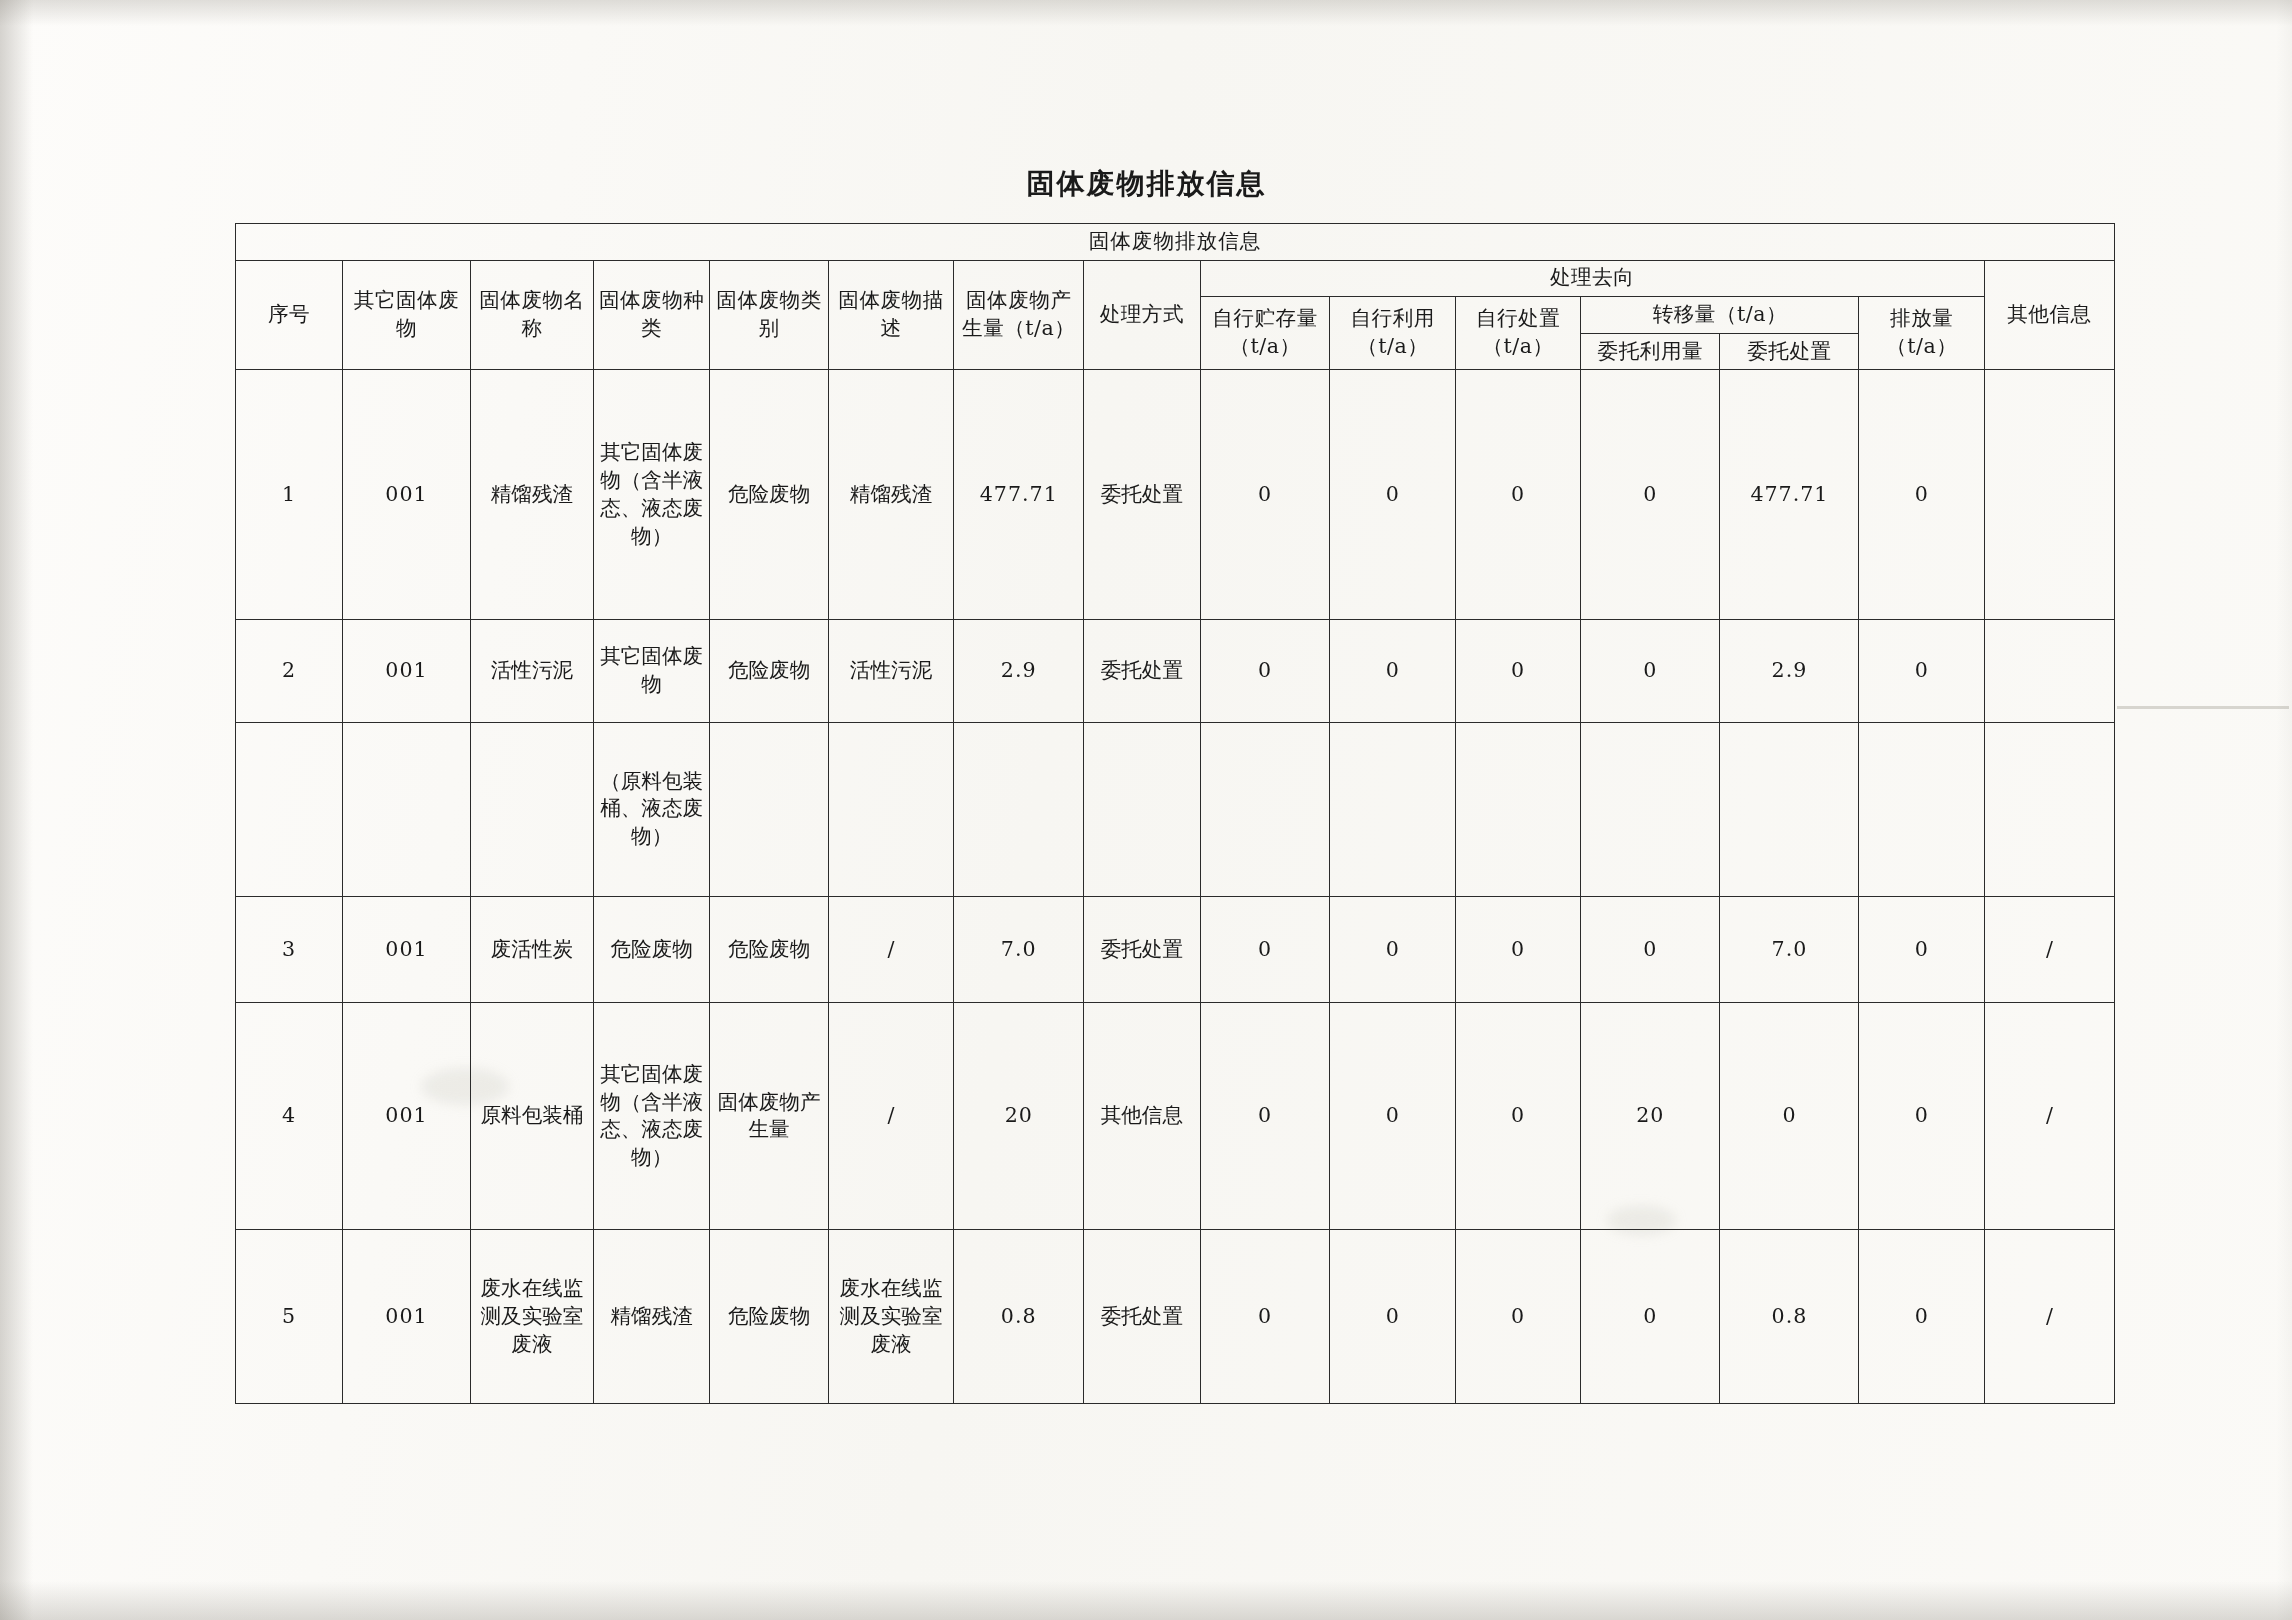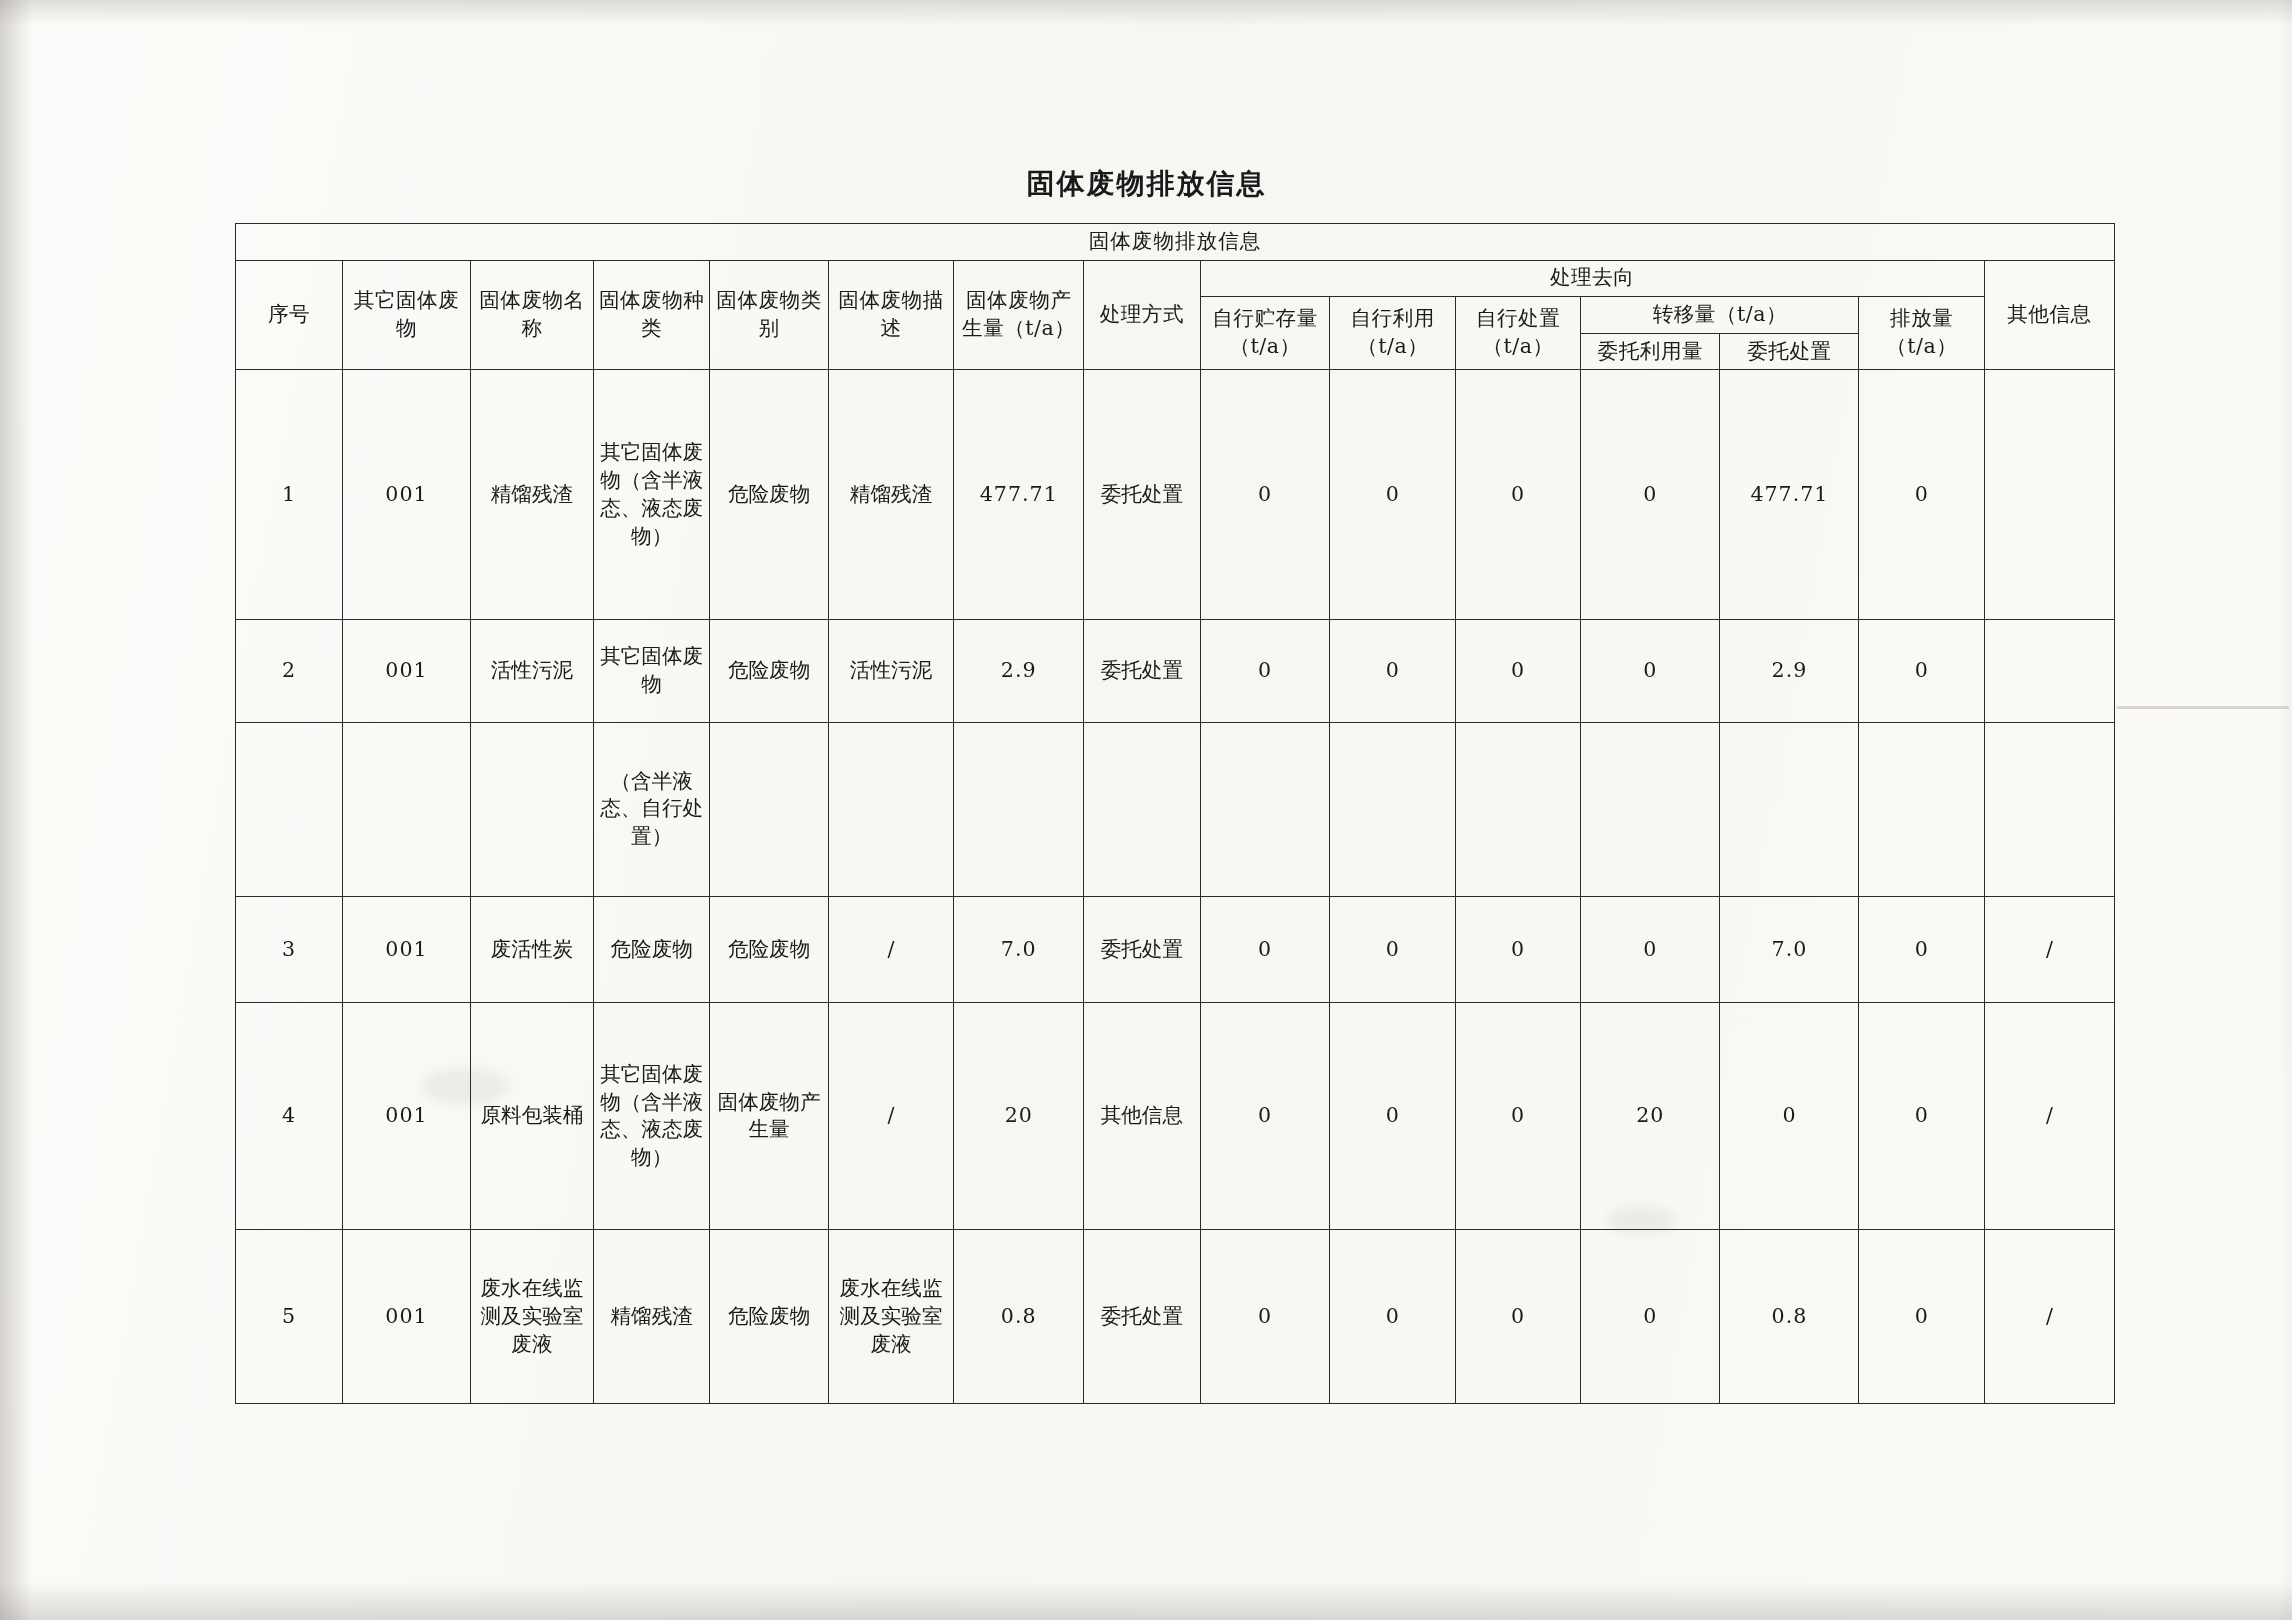--- a/index.html
+++ b/index.html
@@ -228,21 +228,21 @@
         <td class="num">0</td>
         <td class="num">2.9</td>
         <td class="num">0</td>
         <td></td>
       </tr>
 
       <tr class="tall-3">
         <td class="num"></td>
         <td class="num"></td>
         <td></td>
-        <td class="cell-pad-narrow">（含半液态、自行处置）</td>
+        <td class="cell-pad-narrow">（原料包装桶、液态废物）</td>
         <td></td>
         <td></td>
         <td class="num"></td>
         <td></td>
         <td class="num"></td>
         <td class="num"></td>
         <td class="num"></td>
         <td class="num"></td>
         <td class="num"></td>
         <td class="num"></td>

